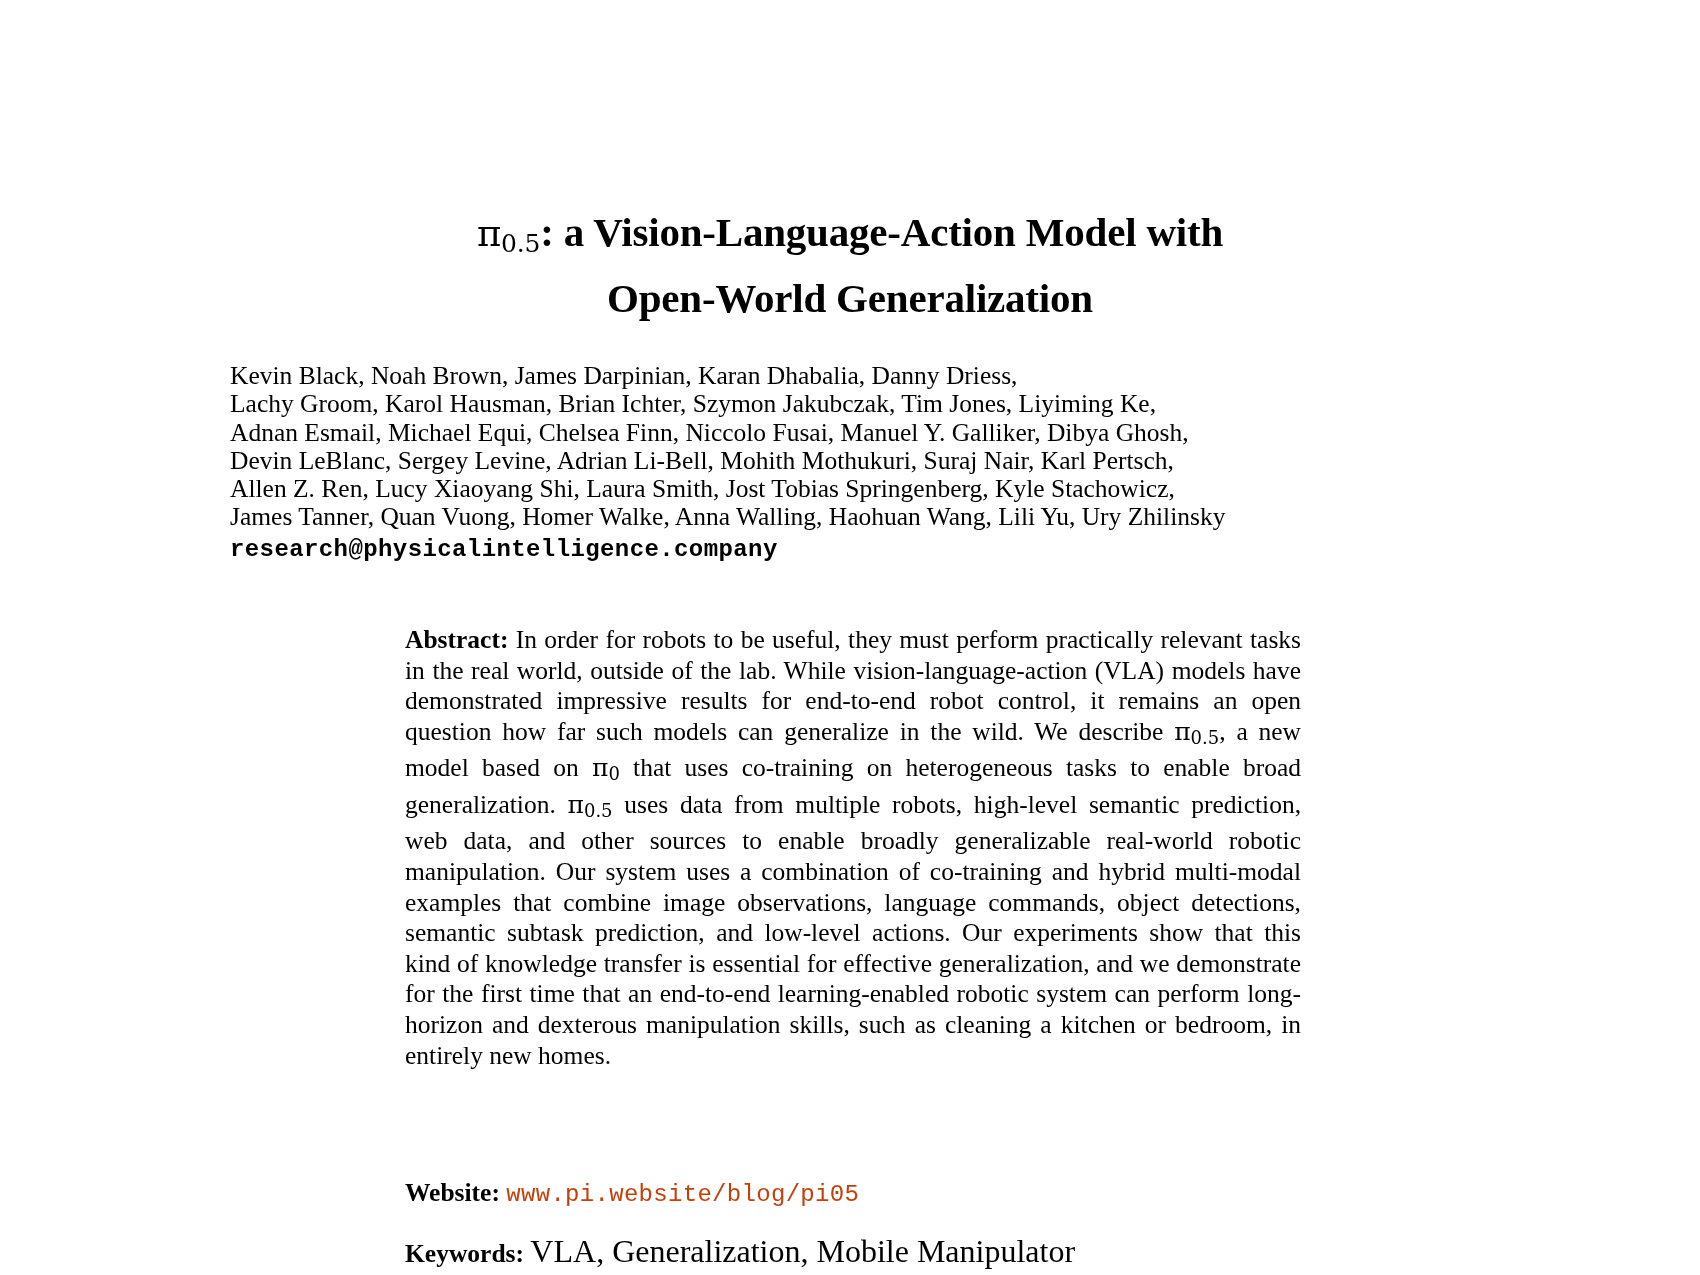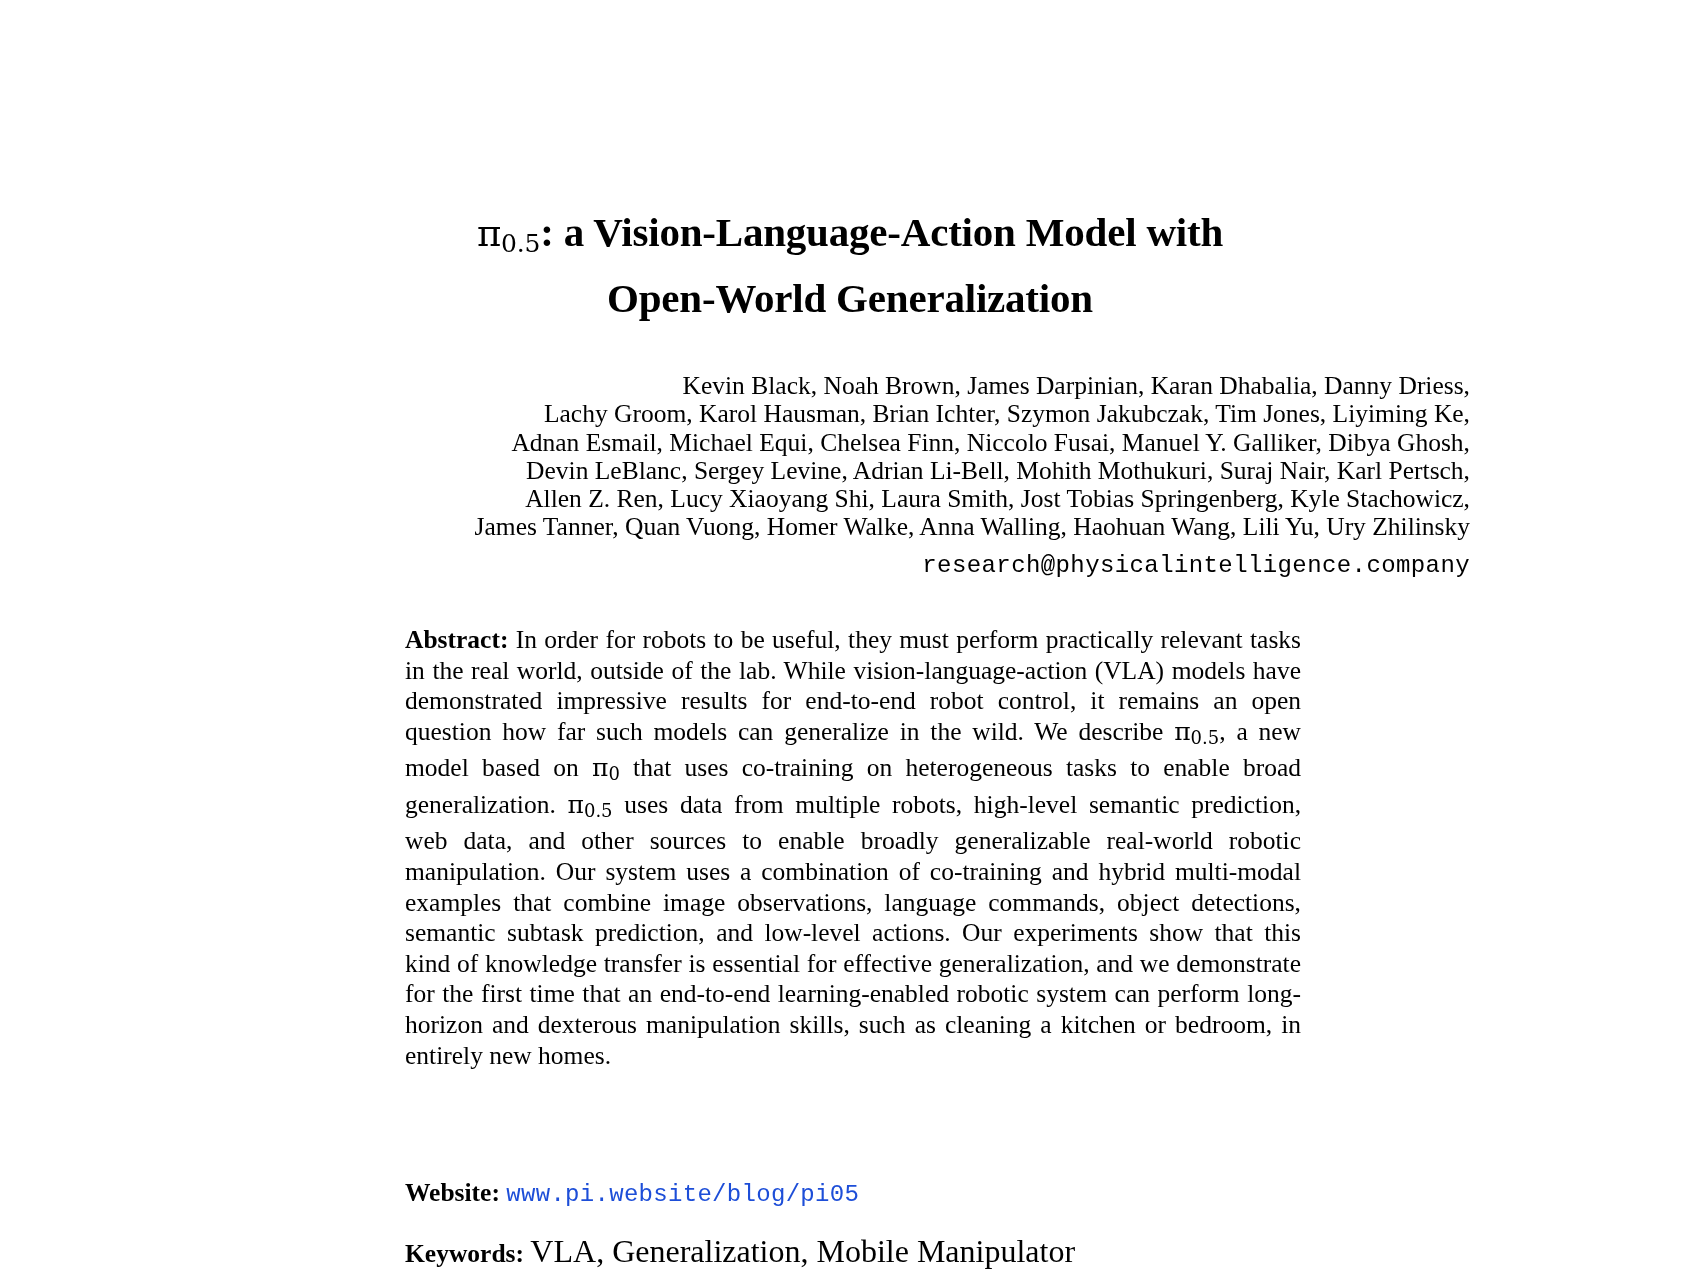--- a/index.html
+++ b/index.html
@@ -46,41 +46,42 @@
     font-size: 25px;
     vertical-align: -0.22em;
     font-family: "DejaVu Serif", serif;
     font-weight: normal;
   }
 
   
   .authors-block {
     position: absolute;
     left: 230px;
-    top: 372px;
+    top: 362px;
     width: 1240px;
-    text-align: right;
+    text-align: left;
   }
   .author-line {
     font-size: 25.5px;
     line-height: 28.3px;
     white-space: nowrap;
   }
   .affiliation {
     font-size: 25.5px;
     line-height: 29px;
     font-weight: bold;
     margin-top: 1px;
   }
   .email {
     font-family: "Liberation Mono", "DejaVu Sans Mono", monospace;
     font-size: 24px;
     line-height: 31px;
     letter-spacing: 0.4px;
-    margin-top: 8px;
+    margin-top: 2px;
+    font-weight: bold;
   }
 
   
   .abstract-block {
     position: absolute;
     left: 405px;
     top: 625px;
     width: 896px;
   }
   .abstract-body {
@@ -133,17 +134,17 @@
     <div class="author-line">Devin LeBlanc, Sergey Levine, Adrian Li-Bell, Mohith Mothukuri, Suraj Nair, Karl Pertsch,</div>
     <div class="author-line">Allen Z. Ren, Lucy Xiaoyang Shi, Laura Smith, Jost Tobias Springenberg, Kyle Stachowicz,</div>
     <div class="author-line">James Tanner, Quan Vuong, Homer Walke, Anna Walling, Haohuan Wang, Lili Yu, Ury Zhilinsky</div>
     <div class="email">research@physicalintelligence.company</div>
   </div>
 
   <div class="abstract-block">
     <div class="abstract-body"><span class="lbl-bold">Abstract:</span><span> In order for robots to be useful, they must perform practically relevant tasks in the real world, outside of the lab.  While vision-language-action (VLA) models have demonstrated impressive results for end-to-end robot control, it remains an open question how far such models can generalize in the wild.  We describe </span><span class="pi-sym" style="font-size:25px">π</span><span class="pi-sub" style="font-size:18px">0.5</span><span>, a new model based on </span><span class="pi-sym" style="font-size:25px">π</span><span class="pi-sub" style="font-size:18px">0</span><span> that uses co-training on heterogeneous tasks to enable broad generalization.  </span><span class="pi-sym" style="font-size:25px">π</span><span class="pi-sub" style="font-size:18px">0.5</span><span> uses data from multiple robots, high-level semantic prediction, web data, and other sources to enable broadly generalizable real-world robotic manipulation.  Our system uses a combination of co-training and hybrid multi-modal examples that combine image observations, language commands, object detections, semantic subtask prediction, and low-level actions. Our experiments show that this kind of knowledge transfer is essential for effective generalization, and we demonstrate for the first time that an end-to-end learning-enabled robotic system can perform long-horizon and dexterous manipulation skills, such as cleaning a kitchen or bedroom, in entirely new homes.</span></div>
   </div>
 
-  <div class="meta-line website-line"><span class="lbl-bold">Website:</span><span>&nbsp;</span><span class="url-mono" style="color: #1d4ed8;">www.pi.website/blog/pi05</span></div>
+  <div class="meta-line website-line"><span class="lbl-bold">Website:</span><span>&nbsp;</span><span class="url-mono" style="color: #c2410c;">www.pi.website/blog/pi05</span></div>
 
   <div class="meta-line keywords-line"><span class="lbl-bold">Keywords:</span><span>&nbsp;</span><span class="kw-text">VLA, Generalization, Mobile Manipulator</span></div>
 
 </div>
 
 </body></html>

